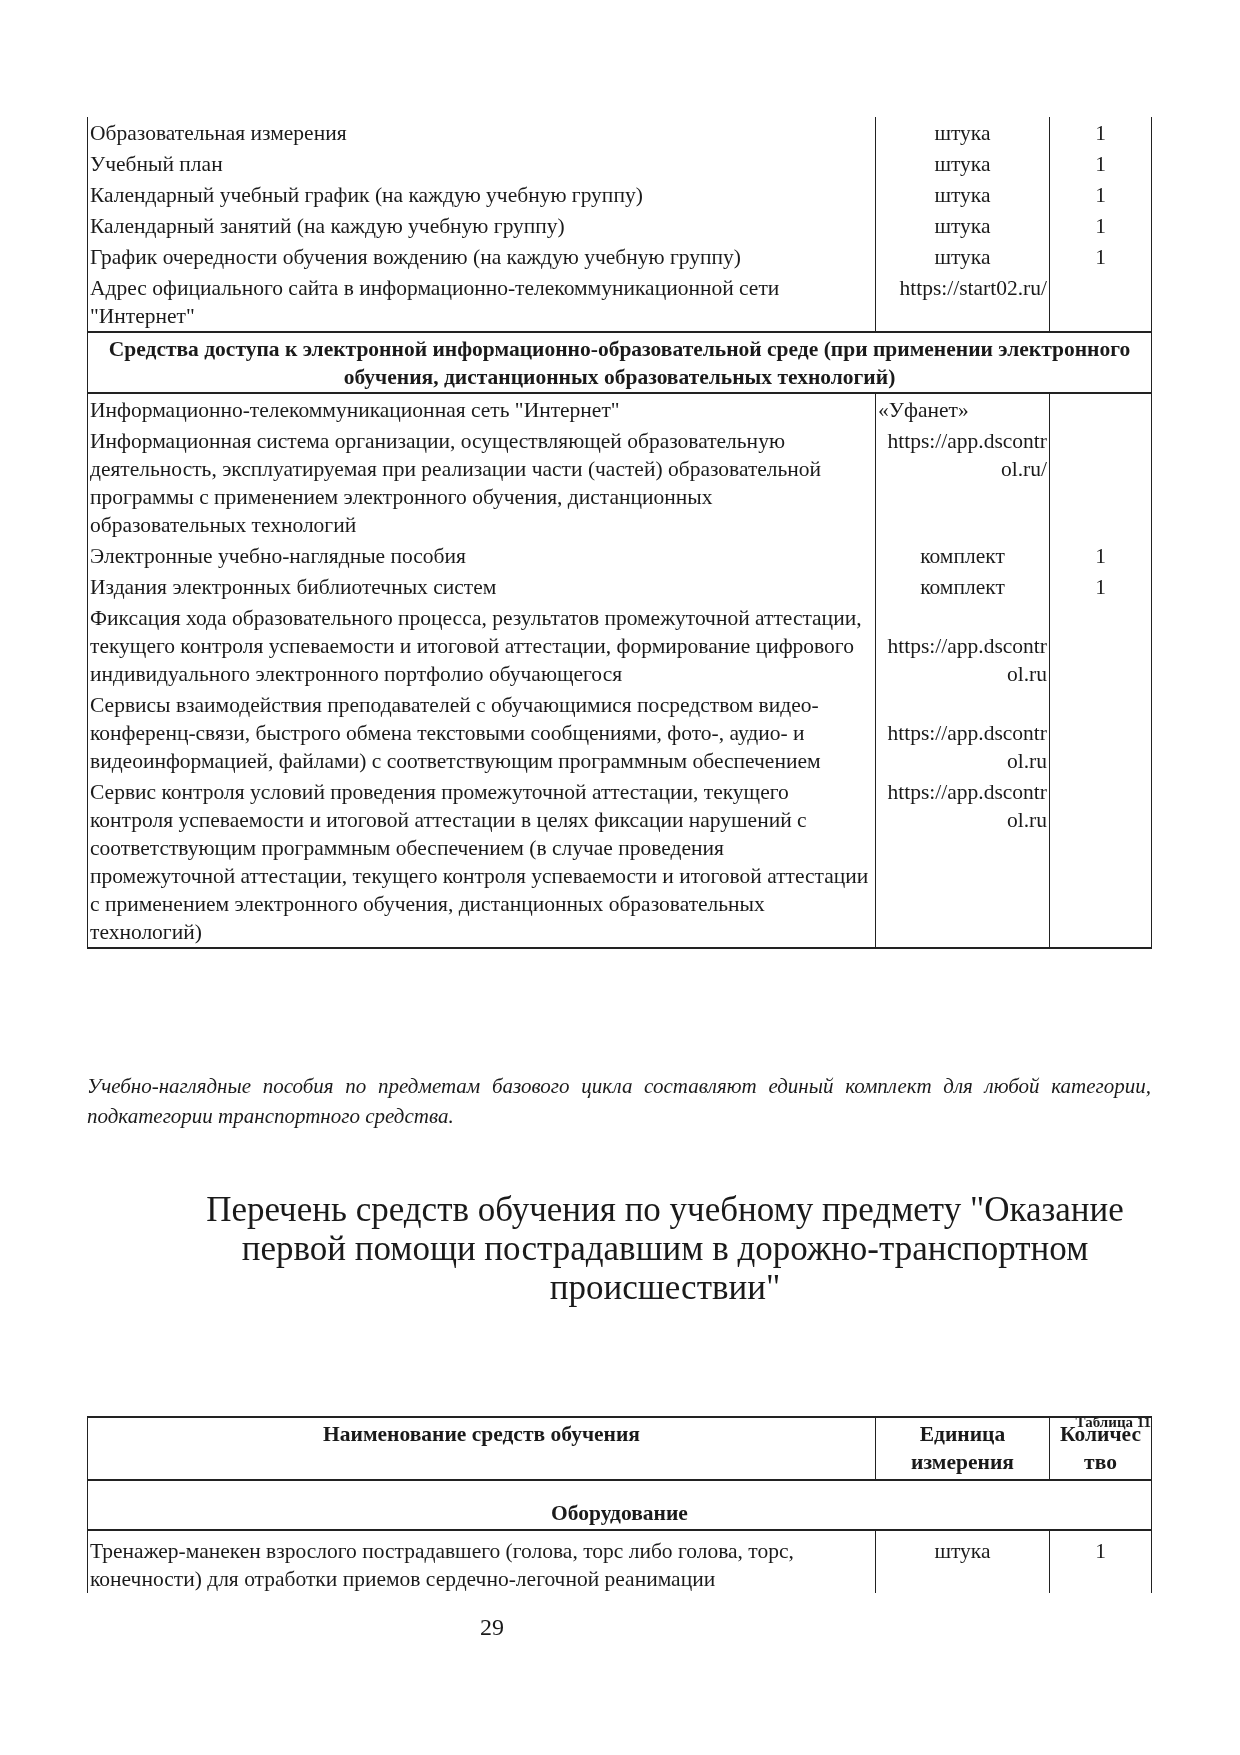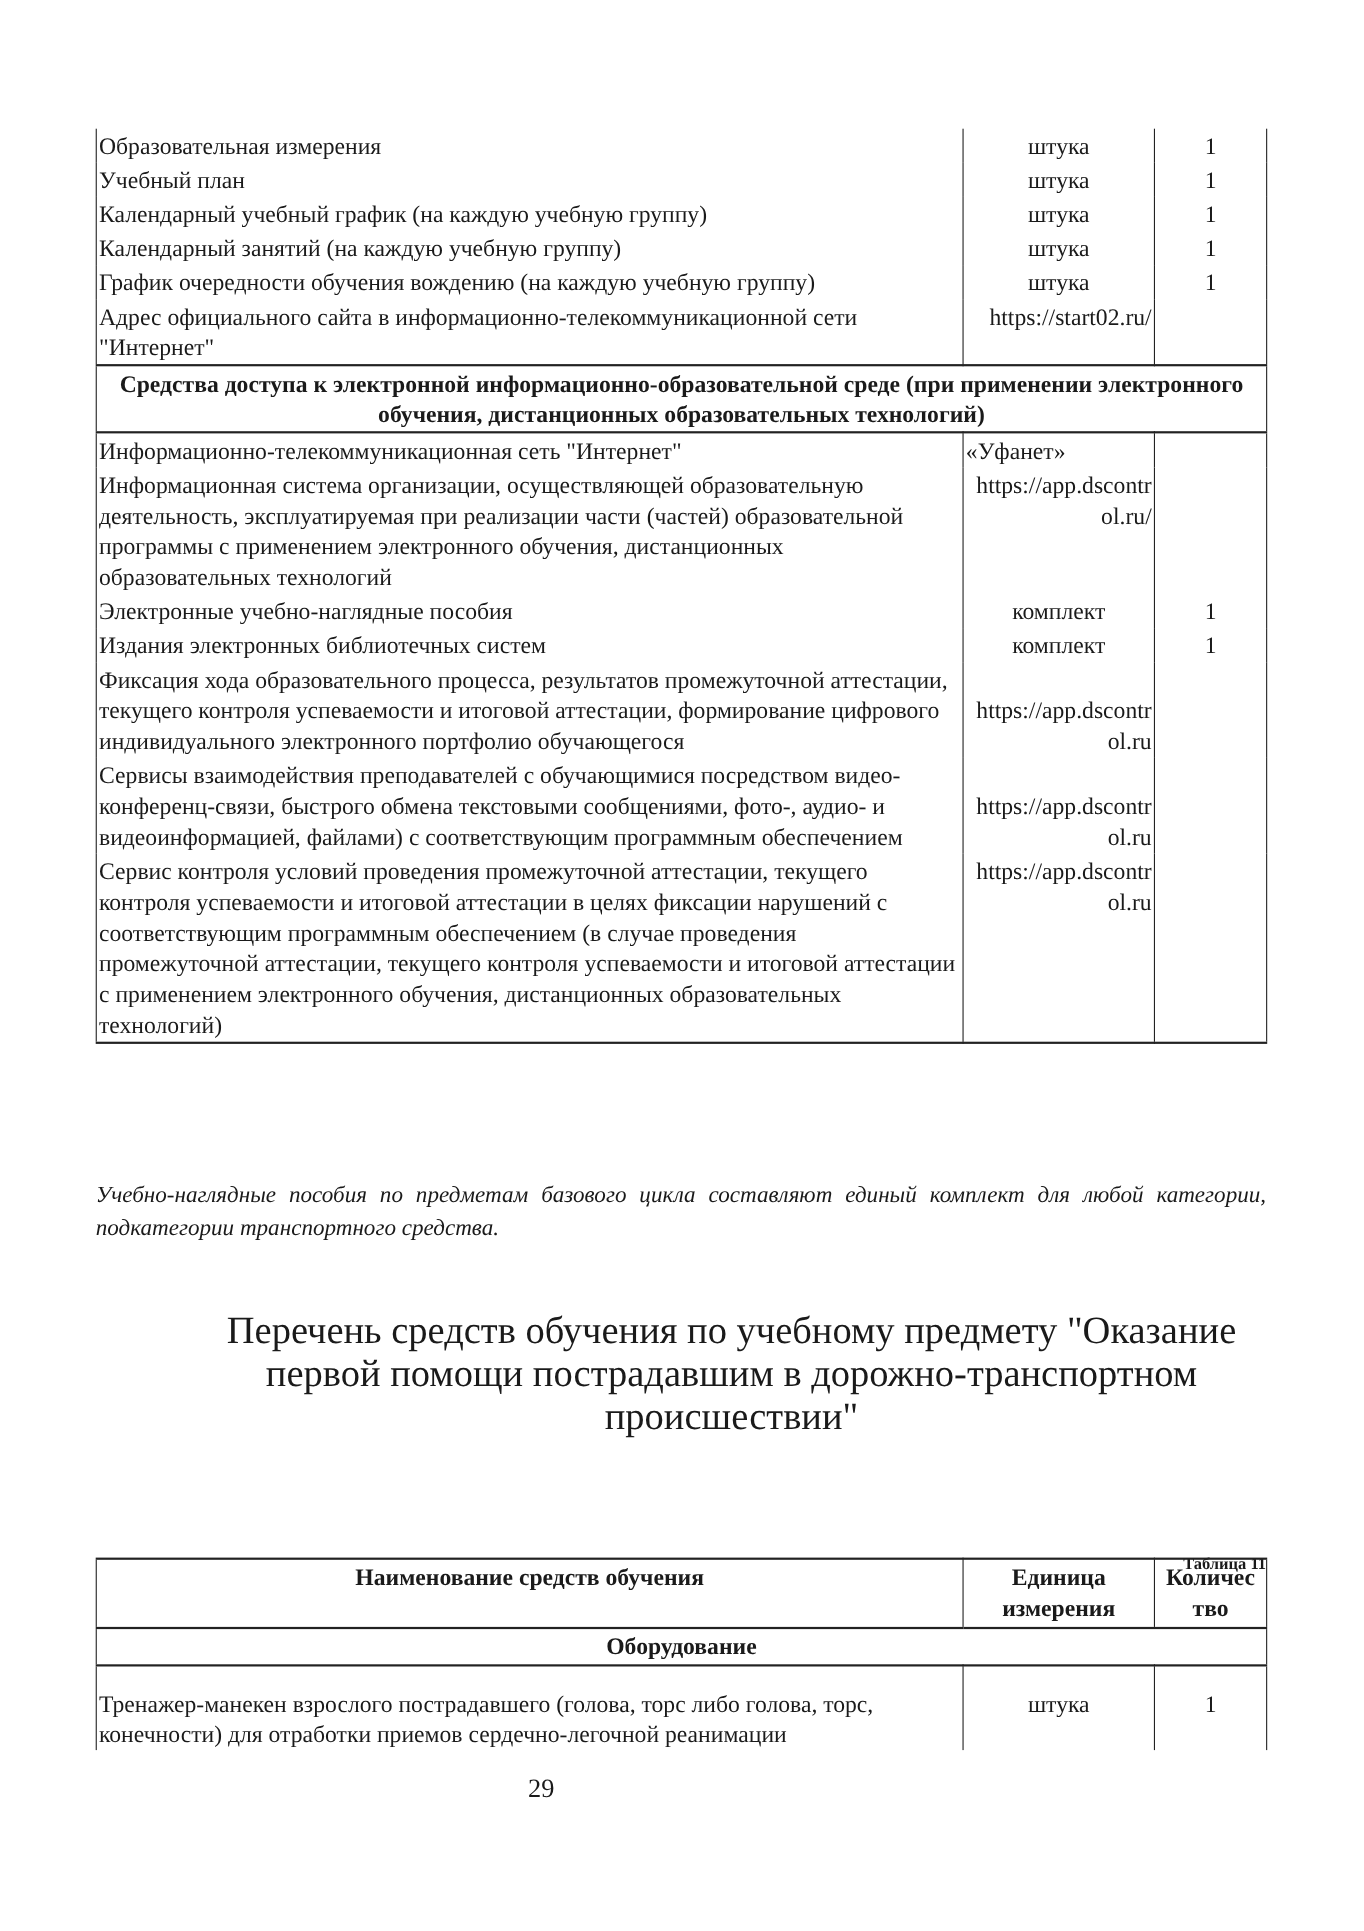--- a/index.html
+++ b/index.html
@@ -17,22 +17,22 @@
   .t1 { top: 117px; border-bottom: 2px solid #222; }
   .t1 tr.sec td { border-top: 2px solid #222; border-bottom: 2px solid #222; font-weight: bold; text-align: center; padding: 2px 6px 1px; }
   .t1 tr.r td { padding-top: 2px; padding-bottom: 1px; }
   .t1 .gap td { padding-bottom: 28px; margin-left: 16px; }
   .t1 .gap2 td { padding-bottom: 26px; }
   .para { position: absolute; left: 87px; width: 1064px; top: 1071px; font-size: 21px; line-height: 30px; text-align: justify; font-style: italic; }
   .heading { position: absolute; left: 200px; width: 930px; top: 1190px; font-size: 35px; line-height: 39px; text-align: center; font-weight: normal; margin: 0; }
   .tabno { position: absolute; right: 89px; top: 1414px; font-size: 15px; font-weight: bold; margin-left: 36px; }
   .t2 { top: 1392px; border-top: 2px solid #222; margin-top: 24px; }
   .t2 tr.h td { font-weight: bold; text-align: center; border-bottom: 2px solid #222; padding: 2px 2px 3px; }
-  .t2 tr.sec td { font-weight: bold; text-align: center; border-bottom: 2px solid #222; padding: 2px 2px 2px; }
-  .t2 tr.r td { padding: 20px 2px 0; }
+  .t2 tr.sec td { font-weight: bold; text-align: center; border-bottom: 2px solid #222; padding: 18px 2px 2px; }
+  .t2 tr.r td { padding: 6px 2px 0; }
   .pageno { position: absolute; left: 0; width: 984px; top: 1614px; text-align: center; font-size: 24px; }
   .url { word-break: break-all; text-align: right; }
 </style>
 </head>
 <body>
 
 <table class="tbl t1">
   <colgroup>
       <col class="c1">
       <col class="c2">

